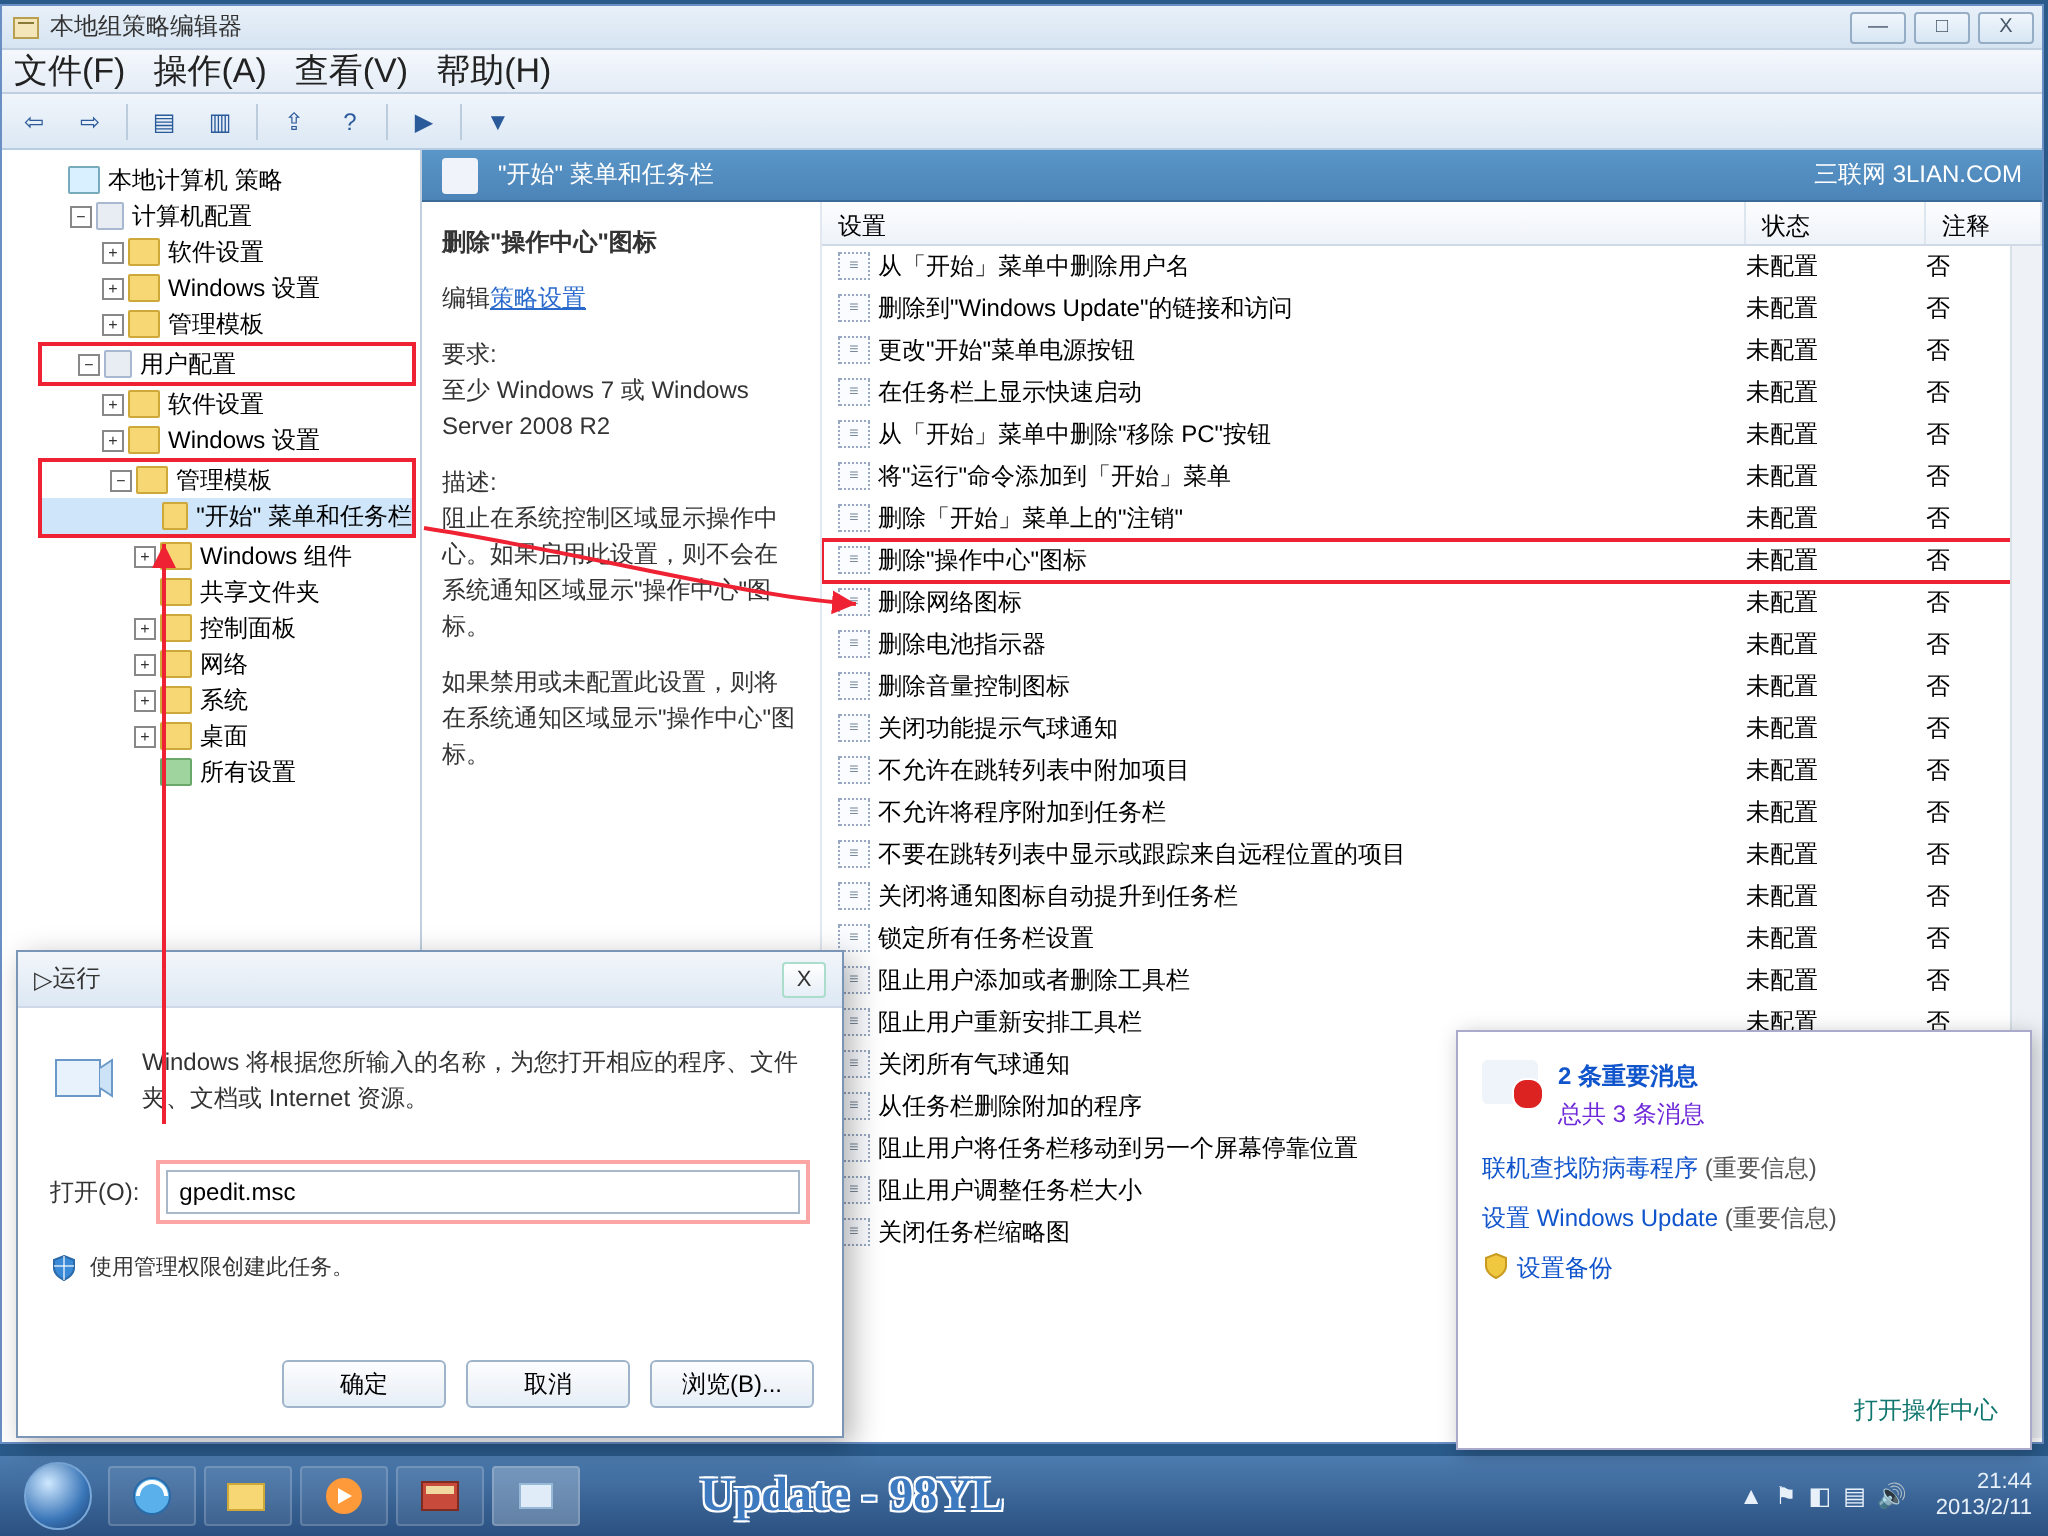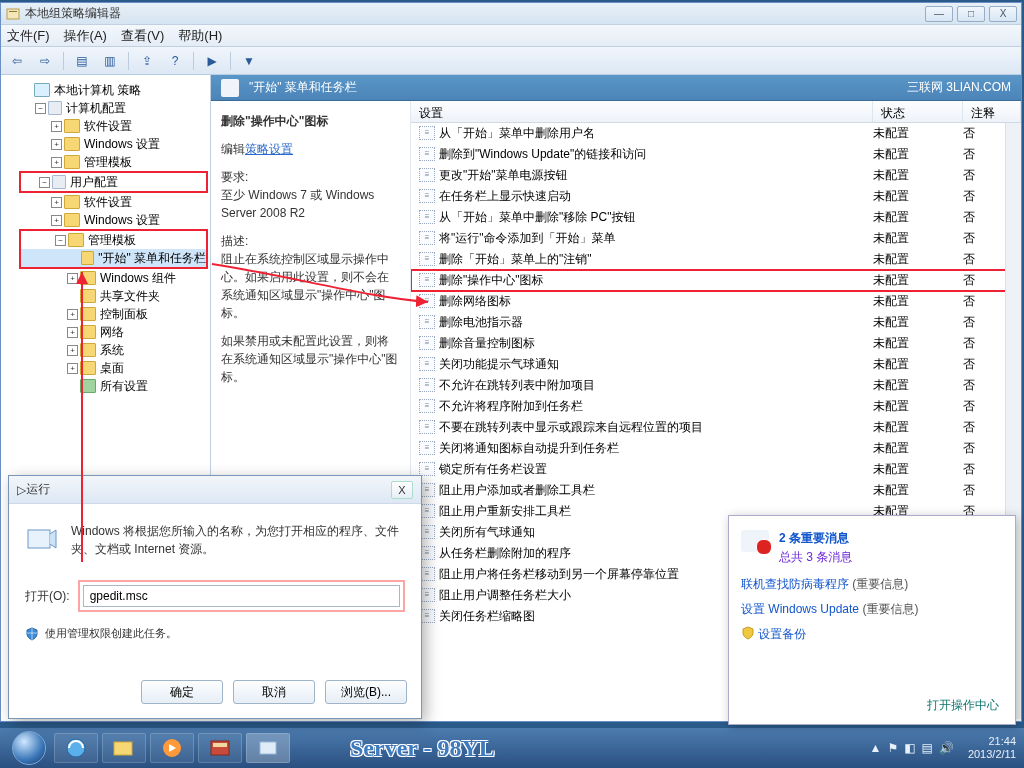--- a/index.html
+++ b/index.html
@@ -4,21 +4,21 @@
 <style>
 * { margin:0; padding:0; box-sizing:border-box; font-family:"Microsoft YaHei","Segoe UI",Tahoma,sans-serif; }
 body { width:1024px; height:768px; background:#2a5a8a; overflow:hidden; position:relative; }
 
 .window { position:absolute; left:0; top:2px; width:1022px; height:720px; background:#fff; border:1px solid #6a8fc5; }
 .titlebar { height:22px; background:linear-gradient(#e8f0f8,#d6e4f2); border-bottom:1px solid #c0d0e0; display:flex; align-items:center; padding:0 4px; font-size:12px; color:#333; }
 .titlebar .title-icon { width:16px; height:16px; margin-right:4px; display:inline-flex; align-items:center; justify-content:center; }
 .titlebar .winbtns { margin-left:auto; display:flex; gap:4px; }
 .winbtn { width:28px; height:16px; border:1px solid #95adc5; background:linear-gradient(#f0f6fc,#d8e6f4); border-radius:2px; font-size:10px; display:flex; align-items:center; justify-content:center; color:#456; }
 
-.menubar { height:22px; background:linear-gradient(#f4f8fc,#e4ecf6); border-bottom:1px solid #c0d0e0; display:flex; align-items:center; font-size:13px; padding:0 6px; gap:14px; color:#222; }
+.menubar { height:22px; background:linear-gradient(#f4f8fc,#e4ecf6); border-bottom:1px solid #c0d0e0; display:flex; align-items:center; font-size:17px; padding:0 6px; gap:14px; color:#222; }
 .toolbar { height:28px; background:linear-gradient(#f0f5fb,#dce8f4); border-bottom:1px solid #b8cde2; display:flex; align-items:center; padding:0 6px; gap:8px; }
 .tbtn { width:20px; height:20px; display:flex; align-items:center; justify-content:center; color:#2a5a9a; font-size:12px; }
 .tbar-sep { width:1px; height:18px; background:#bcd; }
 
 .content { display:flex; height:644px; }
 .tree-pane { width:210px; border-right:1px solid #c0d0e0; background:#fff; font-size:12px; padding-top:6px; overflow:hidden;padding-left:16px; }
 .tree-node { display:flex; align-items:center; height:18px; padding-left:4px; white-space:nowrap; }
 .tree-node .exp { width:11px; height:11px; border:1px solid #888; font-size:8px; line-height:9px; text-align:center; margin-right:2px; background:#fff; color:#333;}
 .tree-node .noexp { width:11px; margin-right:2px;}
 .tree-node .ticon { width:16px; height:14px; background:#f7d774; margin-right:4px; border-radius:1px; border:1px solid #cfa83a; }
@@ -485,21 +485,21 @@
       <svg width="22" height="18">
         <rect x="2" y="2" width="18" height="14" fill="#c84a3a" stroke="#802a20"></rect>
         <rect x="4" y="4" width="14" height="4" fill="#f0d8a0"></rect>
       </svg>
     </div>
   <div class="tb-icon" style="background:rgba(255,255,255,.25);">
       <svg width="22" height="18">
         <rect x="3" y="3" width="16" height="12" fill="#e0ecf8" stroke="#98b8d8"></rect>
       </svg>
     </div>
-  <div class="tb-brand">Server - 98YL</div>
+  <div class="tb-brand">Update - 98YL</div>
   <div class="tray">
     <span>▲</span>
     <span>⚑</span>
     <span>◧</span>
     <span>▤</span>
     <span>🔊</span>
     <div class="clk">
         <div>21:44</div>
         <div>2013/2/11</div>
       </div>

